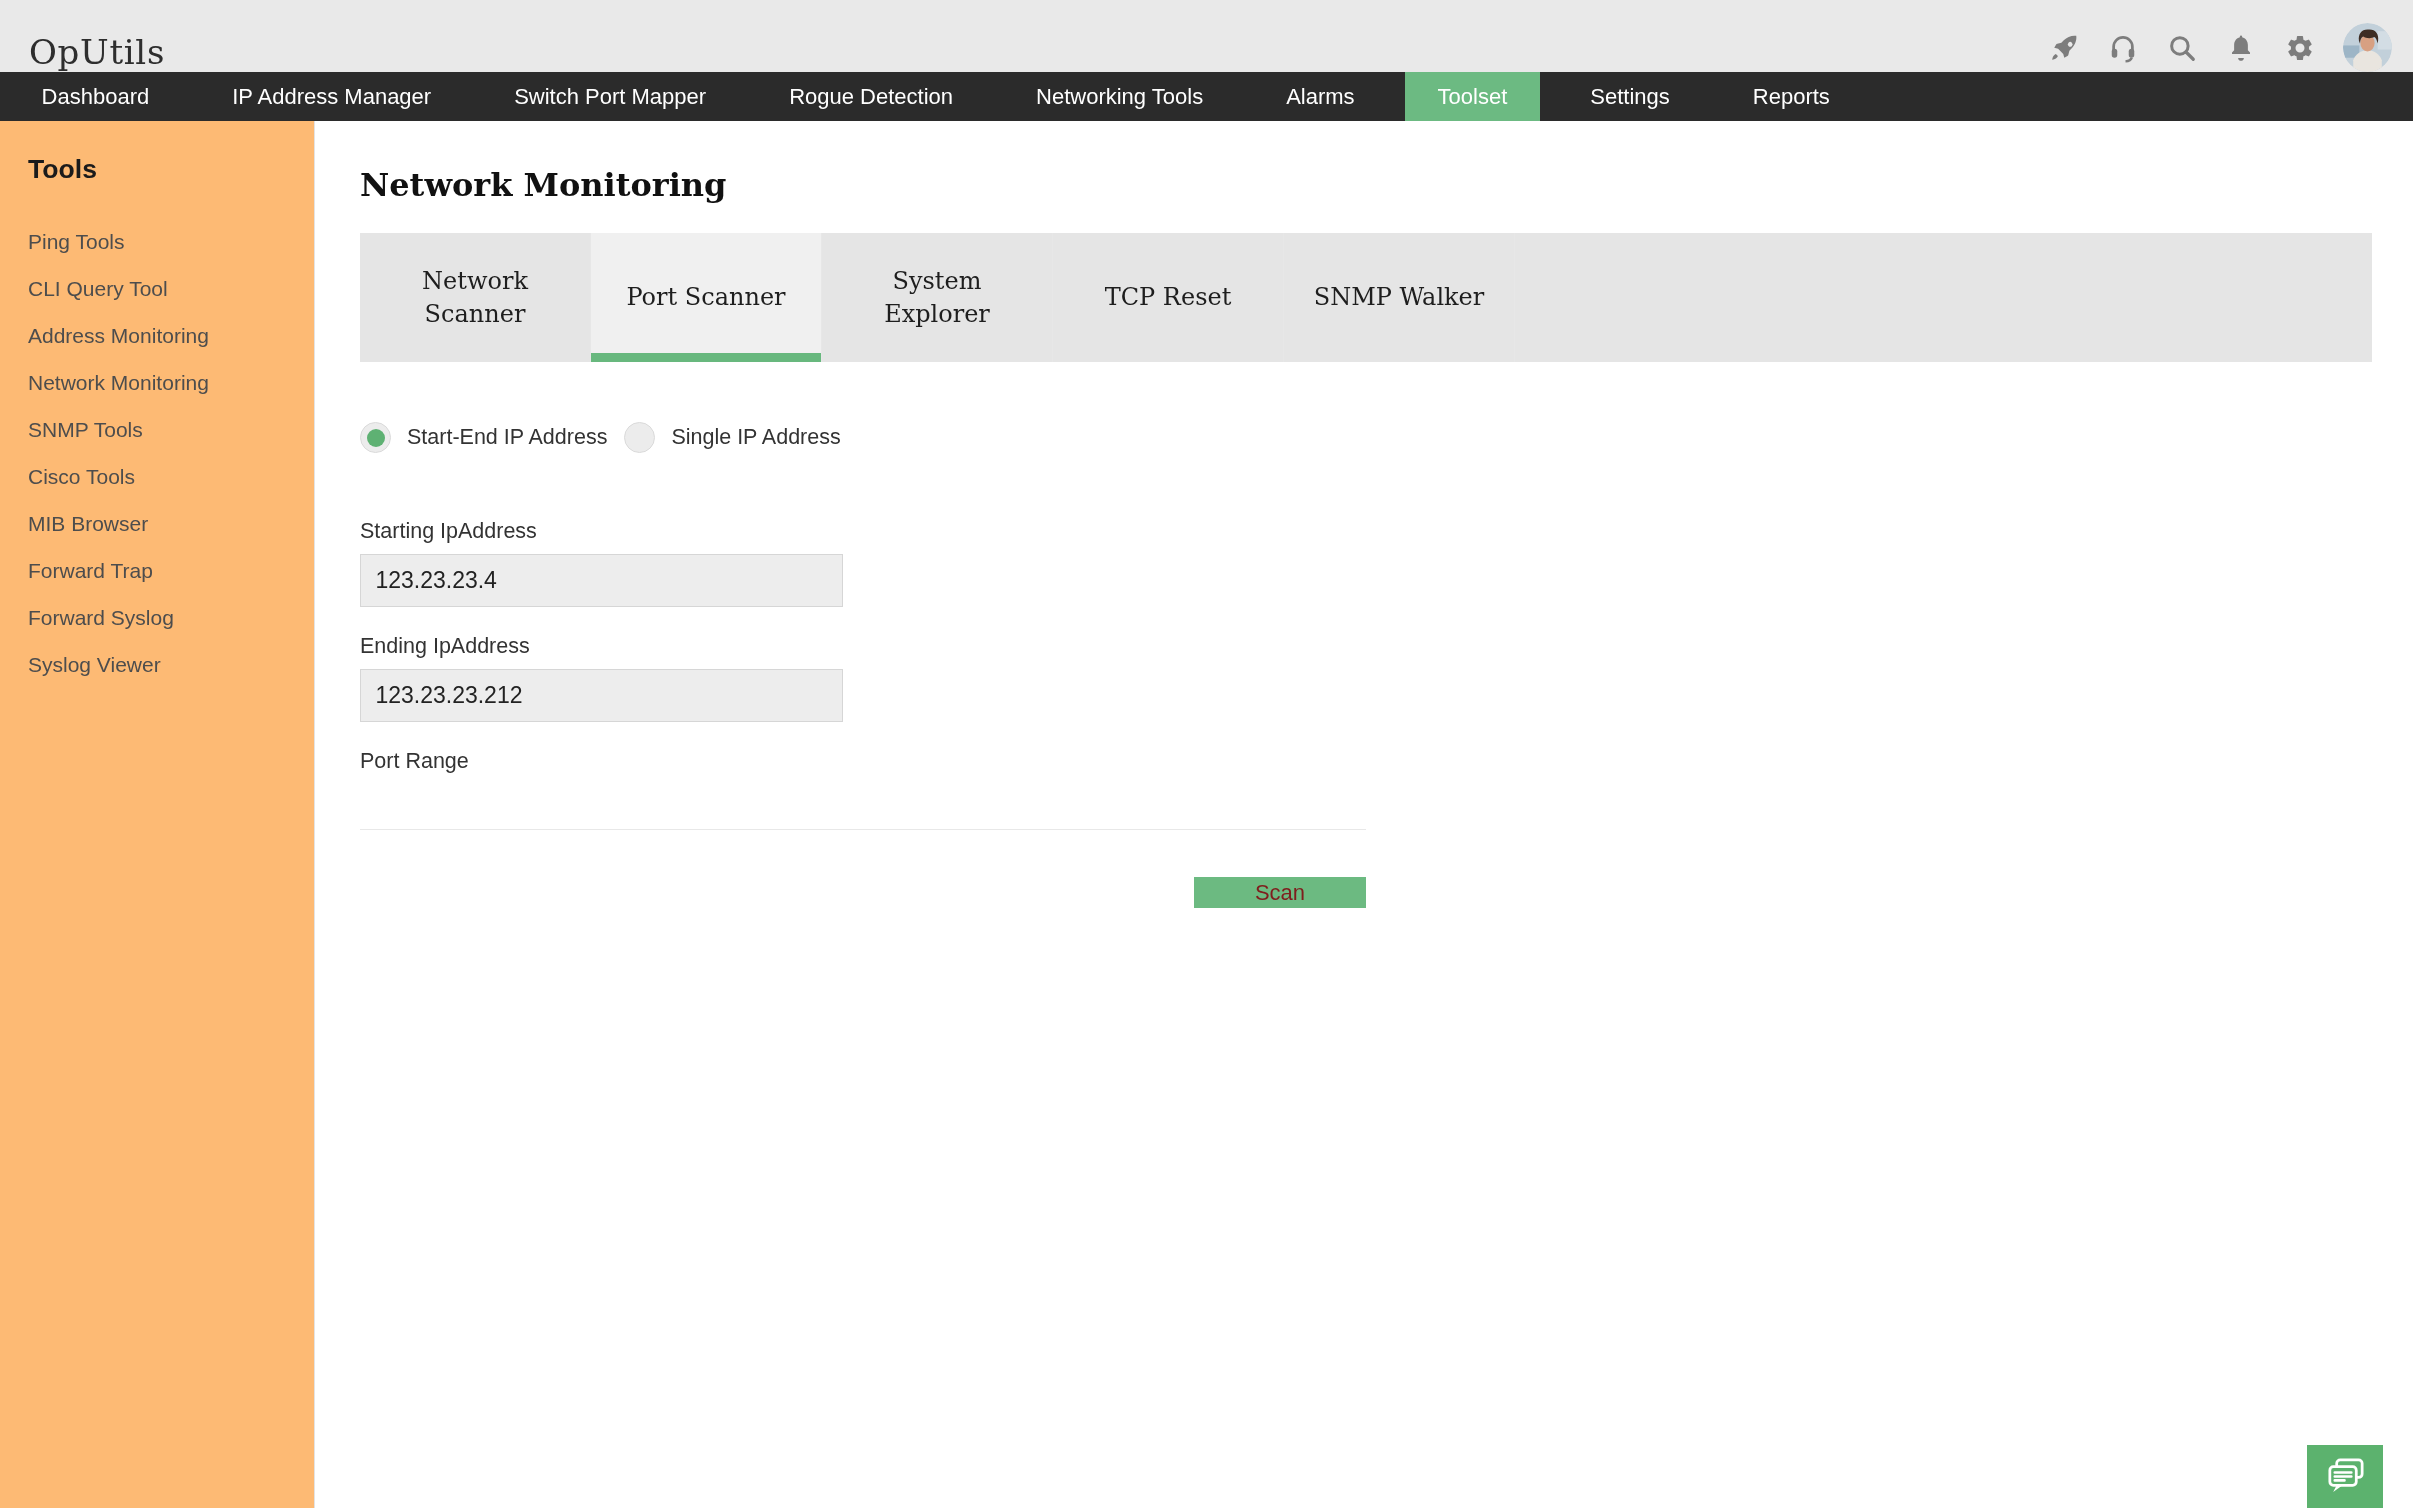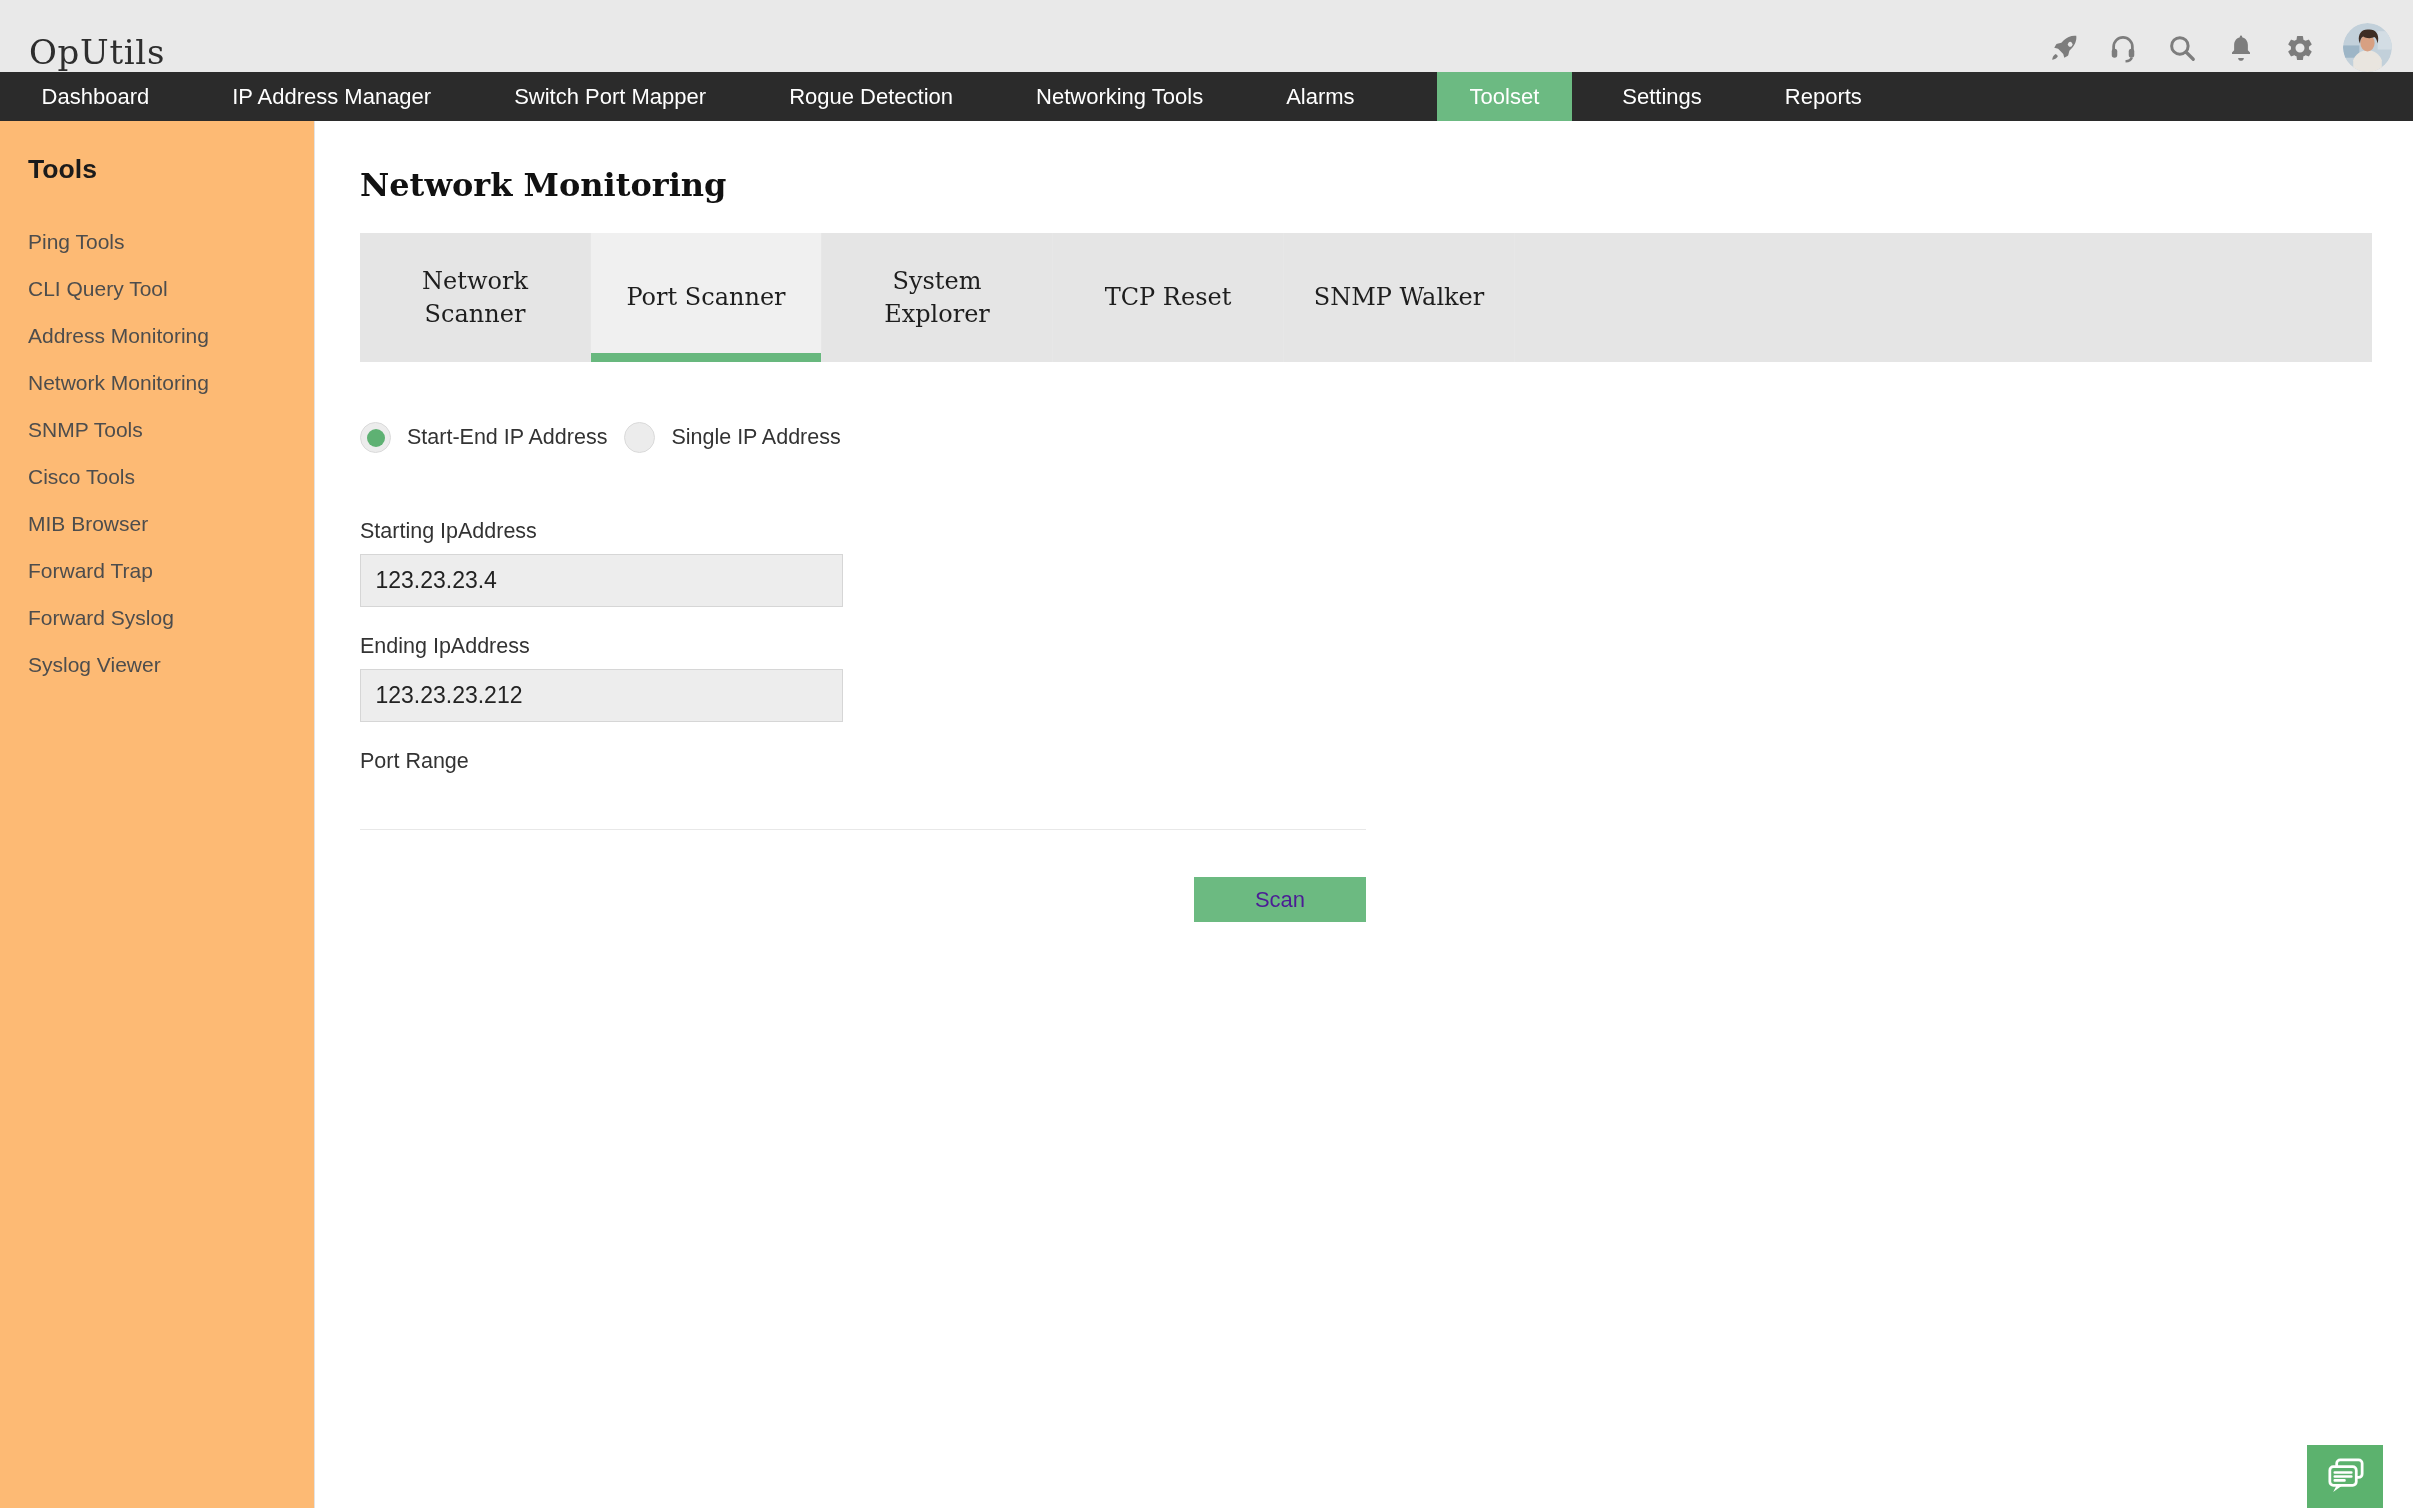--- a/index.html
+++ b/index.html
@@ -14,21 +14,21 @@
   .logo { font-family:"DejaVu Serif", serif; font-size:34px; color:#2e2e2e; letter-spacing:0.7px; }
   .header-right { margin-left:auto; display:flex; align-items:center; gap:27px; }
   .hicon { width:32px; height:32px; display:flex; align-items:center; justify-content:center; cursor:pointer; }
   .hicon svg { width:30px; height:30px; }
   .avatar { width:49px; height:49px; border-radius:50%; overflow:hidden; flex-shrink:0; cursor:pointer; }
   .avatar svg { width:49px; height:49px; display:block; }
 
   
   .nav { height:49px; background:#2b2b2b; display:flex; align-items:stretch; padding-left:8.6px;gap:17px; }
   .nav-item { display:flex; align-items:center; padding:0 33px; color:#ffffff; font-size:22px; cursor:pointer; white-space:nowrap; }
-  .nav-item.active { background:#6cba82;margin-left:32px; }
+  .nav-item.active { background:#6cba82; }
 
   
   .shell { display:flex; height:1388px; }
   .sidebar { width:315px; flex-shrink:0; border-right:1.4px solid #e3e3e3; padding:33px 0 0 28px; background:#fdba74; }
   .sidebar-heading { font-size:26.6px; font-weight:bold; color:#1b1b1b; }
   .sidebar-list { margin-top:33px; }
   .sidebar-item { display:block; font-size:21px; color:#4d4d4d; line-height:47px; cursor:pointer; white-space:nowrap; }
 
   .main { flex:1; padding-left:45px; }
   .page-title { margin-top:45px; font-family:"DejaVu Serif", serif; font-size:32px; font-weight:bold; color:#111111; }
@@ -56,21 +56,21 @@
   .field-label { font-size:21.5px; color:#333333; margin-bottom:10px; }
   .input-wrap { position:relative; width:483px; }
   .field-input { width:483px; height:53px; background:#ededed; border:1.4px solid #d6d6d6;
                  font-family:"Liberation Sans", sans-serif; font-size:23px; color:#222222; padding:0 14.4px; outline:none; }
   .field-input.focused { background:#fbfbfb; border-color:#d2d2d2; }
   .caret { position:absolute; left:42px; top:8.6px; width:2.2px; height:27px; background:#222; }
 
   .form-divider { margin-top:55px; width:1006px; height:1.4px; background:#e8e8e8; }
 
   .scan-row { width:1006px; display:flex; justify-content:flex-end; margin-top:47px; }
-  .scan-btn { width:172px; height:45px; background:#6cba81; color:#4c1d95; border:none;
+  .scan-btn { width:172px; height:31px; background:#6cba81; color:#7f1d1d; border:none;
               font-family:"Liberation Sans", sans-serif; font-size:22px; cursor:pointer; }
 
   
   .chat-btn { position:absolute; right:30px; bottom:0; width:76px; height:63px; background:#5cb26e;
               display:flex; align-items:flex-start; justify-content:center; padding-top:7.2px; cursor:pointer; }
   .chat-btn svg { width:47px; height:47px; }
 </style>
 </head>
 <body>
 

